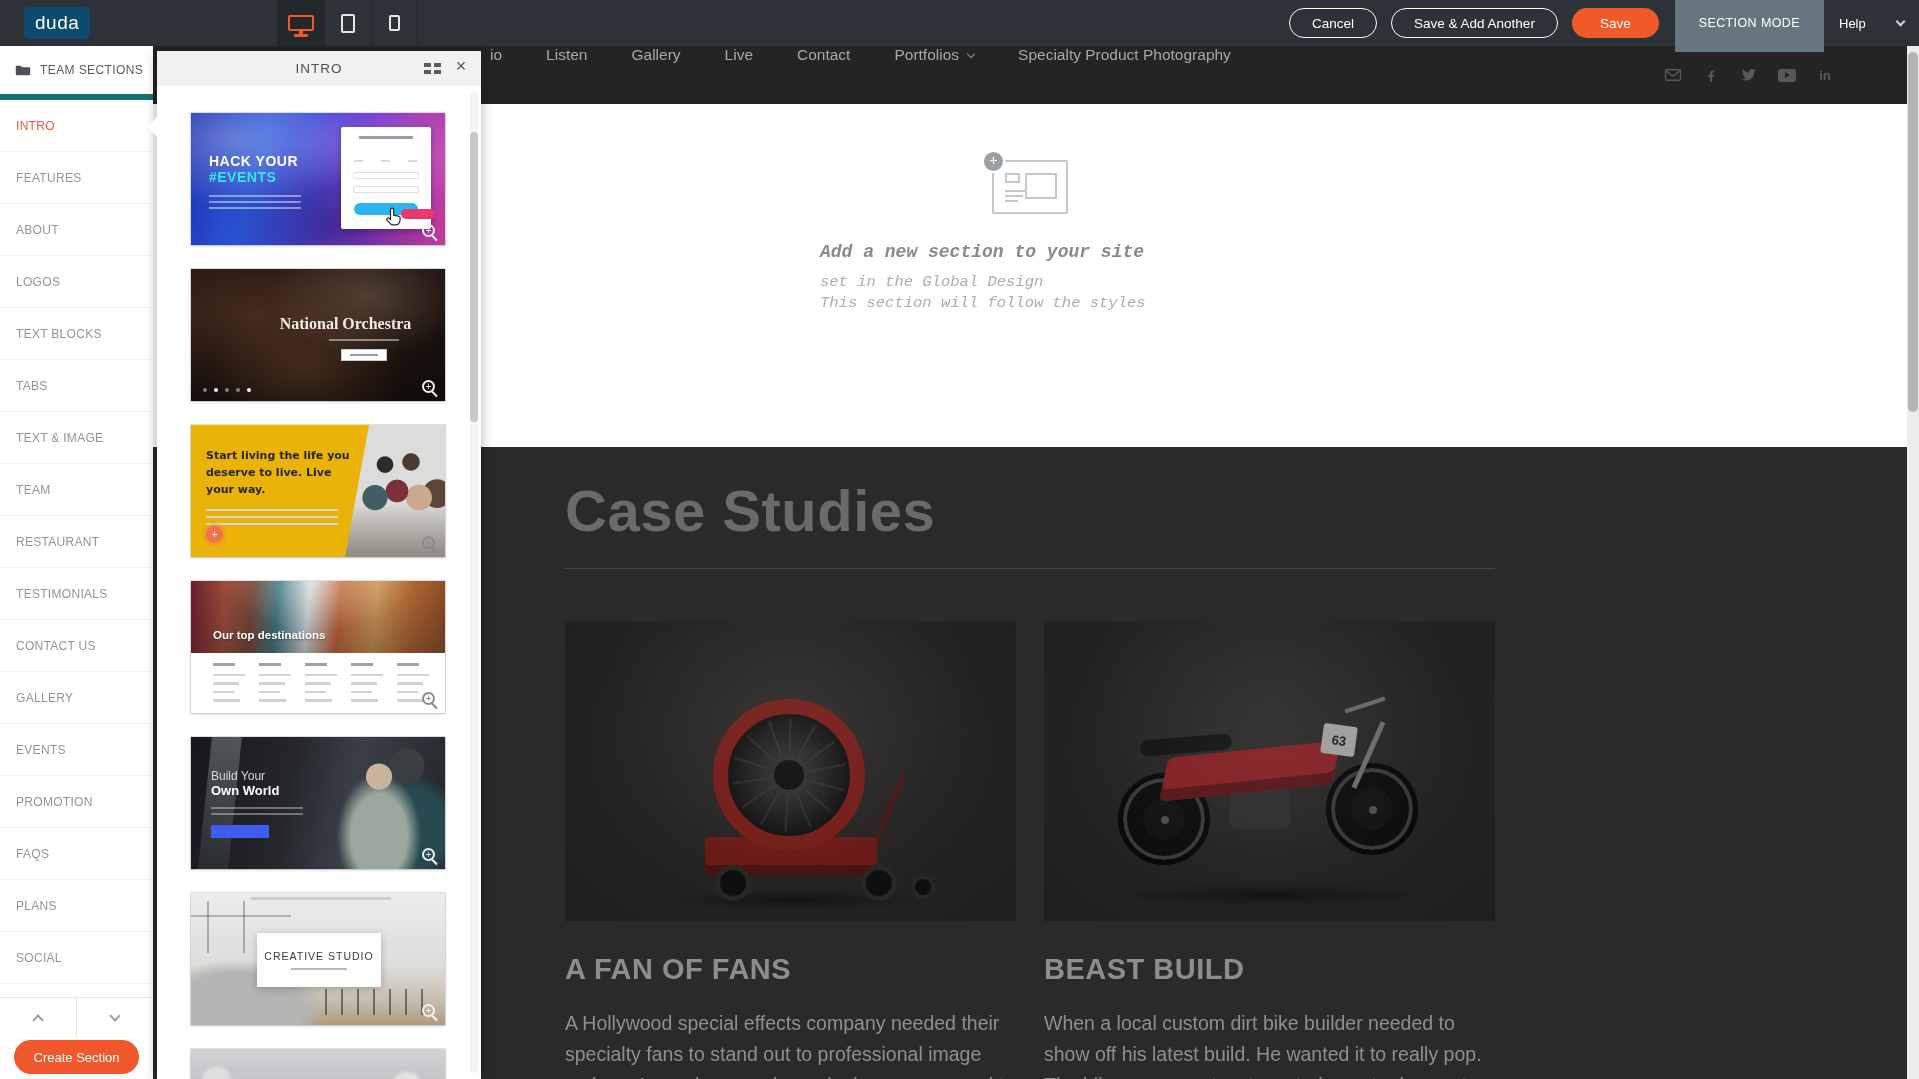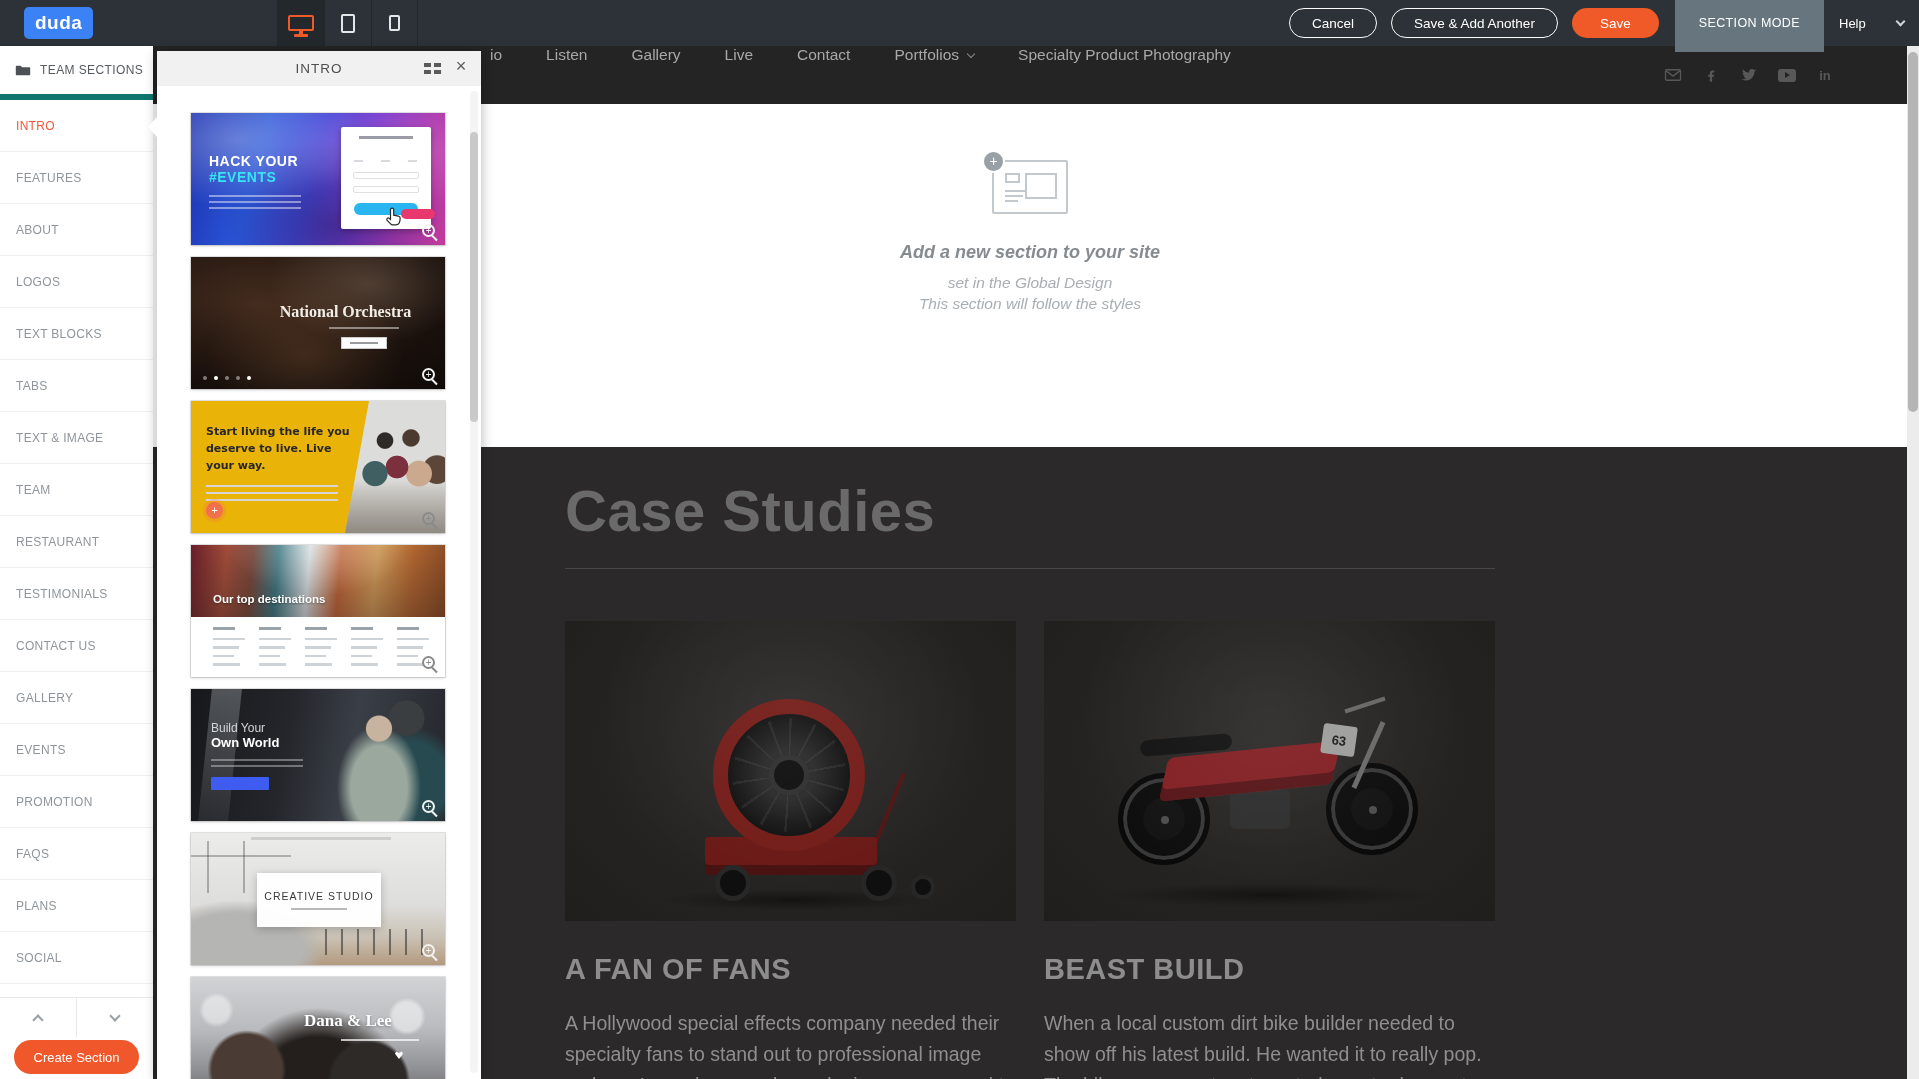--- a/index.html
+++ b/index.html
@@ -2,22 +2,22 @@
 <html><head>
 <meta charset="utf-8">
 <style>
   * { margin:0; padding:0; box-sizing:border-box; }
   html,body { width:1919px; height:1079px; overflow:hidden; background:#fff;
               font-family:"Liberation Sans", sans-serif; }
   .stage { position:relative; width:1919px; height:1079px; }
 
   
   .topbar { position:absolute; left:0; top:0; width:100%; height:46px; background:#2c3237; z-index:10; }
-  .logo { position:absolute; left:24px; top:7px; height:32px; background:#3b82f6; color:#fff;
-          font-weight:bold; font-size:19px; padding:5px 11px 0; border-radius:5px; letter-spacing:.5px; }
+  .logo { position:absolute; left:24px; top:7px; height:32px; background:#0c4a6e; color:#fff;
+          font-weight:normal; font-size:19px; padding:5px 11px 0; border-radius:5px; letter-spacing:.5px; }
   .devices { position:absolute; left:277px; top:0; height:46px; display:flex; }
   .dev-cell { width:47px; height:46px; display:flex; align-items:center; justify-content:center;
               border-left:1px solid #22272c; }
   .dev-cell:last-child { border-right:1px solid #22272c; }
   .dev-cell.active { background:#23282c; }
   .ic-monitor { position:relative; width:26px; height:16px; border:2px solid #f05a28; border-radius:2px; }
   .ic-monitor::before { content:""; position:absolute; left:9px; bottom:-5px; width:4px; height:3px; background:#f05a28; }
   .ic-monitor::after  { content:""; position:absolute; left:4px; bottom:-8px; width:14px; height:3px; background:#f05a28; border-radius:1px; }
   .ic-tablet { width:14px; height:19px; border:2px solid #e3e7e9; border-radius:2px; }
   .ic-phone  { width:11px; height:16px; border:2px solid #e3e7e9; border-radius:2px; }
@@ -64,21 +64,21 @@
   .soc { width:18px; height:18px; color:#585858; cursor:pointer; display:flex; align-items:center; justify-content:center; }
   .soc svg { width:18px; height:18px; display:block; }
   .ic-yt { width:18px; height:13px; background:#585858; border-radius:3px; position:relative; }
   .ic-yt::after { content:""; position:absolute; left:7px; top:3.5px; border-left:5px solid #242424;
                   border-top:3px solid transparent; border-bottom:3px solid transparent; }
   .ic-in { font-size:13px; font-weight:bold; color:#585858; }
   .ic-in::after { content:"in"; }
 
   
   .add-zone { height:343px; background:#fff; position:relative; cursor:pointer; }
-  .add-inner { position:absolute; left:50%; top:56px; transform:translateX(-50%); text-align:center; width:420px; }
+  .add-inner { position:absolute; left:50%; top:56px; transform:translateX(-50%); text-align:left; width:420px;font-family:Liberation Mono, monospace; }
   .wireframe { position:relative; width:76px; height:54px; border:2px solid #c3c8cc; border-radius:2px; margin:0 auto; }
   .wf-imgbox { position:absolute; right:9px; top:11px; width:32px; height:26px; border:2px solid #c3c8cc; }
   .wf-smbox  { position:absolute; left:11px; top:11px; width:15px; height:10px; border:2px solid #c3c8cc; }
   .wf-l1,.wf-l2,.wf-l3 { position:absolute; left:11px; height:2px; background:#c3c8cc; }
   .wf-l1 { top:28px; width:22px; } .wf-l2 { top:33px; width:18px; } .wf-l3 { top:38px; width:13px; }
   .plus-badge { position:absolute; left:-12px; top:-12px; width:23px; height:23px; border-radius:50%;
                 background:#9aa1a6; border:2px solid #fff; color:#fff; font-size:14px; line-height:19px;
                 text-align:center; }
   .plus-badge::after { content:"+"; }
   .add-title { margin-top:28px; font-size:18px; font-weight:bold; font-style:italic; color:#858b8f; }
@@ -155,21 +155,21 @@
                  border-top:10px solid transparent; border-bottom:10px solid transparent;
                  border-right:9px solid #fff; }
   .panel-head { height:35px; background:#f1f1f1; display:flex; align-items:center; justify-content:center;
                 color:#4f4f4f; font-size:13.5px; letter-spacing:1px; position:relative; }
   .grid-icon { position:absolute; right:41px; top:12px; width:16px; height:12px; cursor:pointer; }
   .grid-icon::before { content:""; position:absolute; left:0; top:0; width:7px; height:4px; background:#5a5a5a;
                 box-shadow:0 7px 0 #5a5a5a, 10px 0 0 #5a5a5a, 10px 7px 0 #5a5a5a; }
   .close-x { position:absolute; right:14px; top:5px; font-size:18px; color:#5a5a5a; cursor:pointer; }
   .close-x::after { content:"×"; }
   .thumbs { position:absolute; left:0; right:0; top:35px; bottom:0; overflow:hidden; padding:27px 0 0 34px; }
-  .thumb { position:relative; width:254px; height:132px; margin-bottom:12px; cursor:pointer;
+  .thumb { position:relative; width:254px; height:132px; margin-bottom:24px; cursor:pointer;
            overflow:hidden; box-shadow:0 0 0 1px rgba(0,0,0,.10), 0 1px 3px rgba(0,0,0,.18); }
   .zoom-ic { position:absolute; right:10px; bottom:8px; width:13px; height:13px;
              border:2px solid currentColor; border-radius:50%; font-size:10px; line-height:9px;
              text-align:center; }
   .zoom-ic::before { content:"+"; }
   .zoom-ic::after { content:""; position:absolute; right:-5px; bottom:-4px; width:7px; height:2px;
              background:currentColor; transform:rotate(45deg); }
   .zl { color:#f2f2f2; } .zd { color:#8a8a8a; }
   .panel-sb { position:absolute; right:3px; top:40px; bottom:6px; width:8px; background:#f4f4f4; border-radius:4px; }
   .panel-sb-thumb { position:absolute; left:0; right:0; top:41px; height:290px; background:#c9c9c9;

